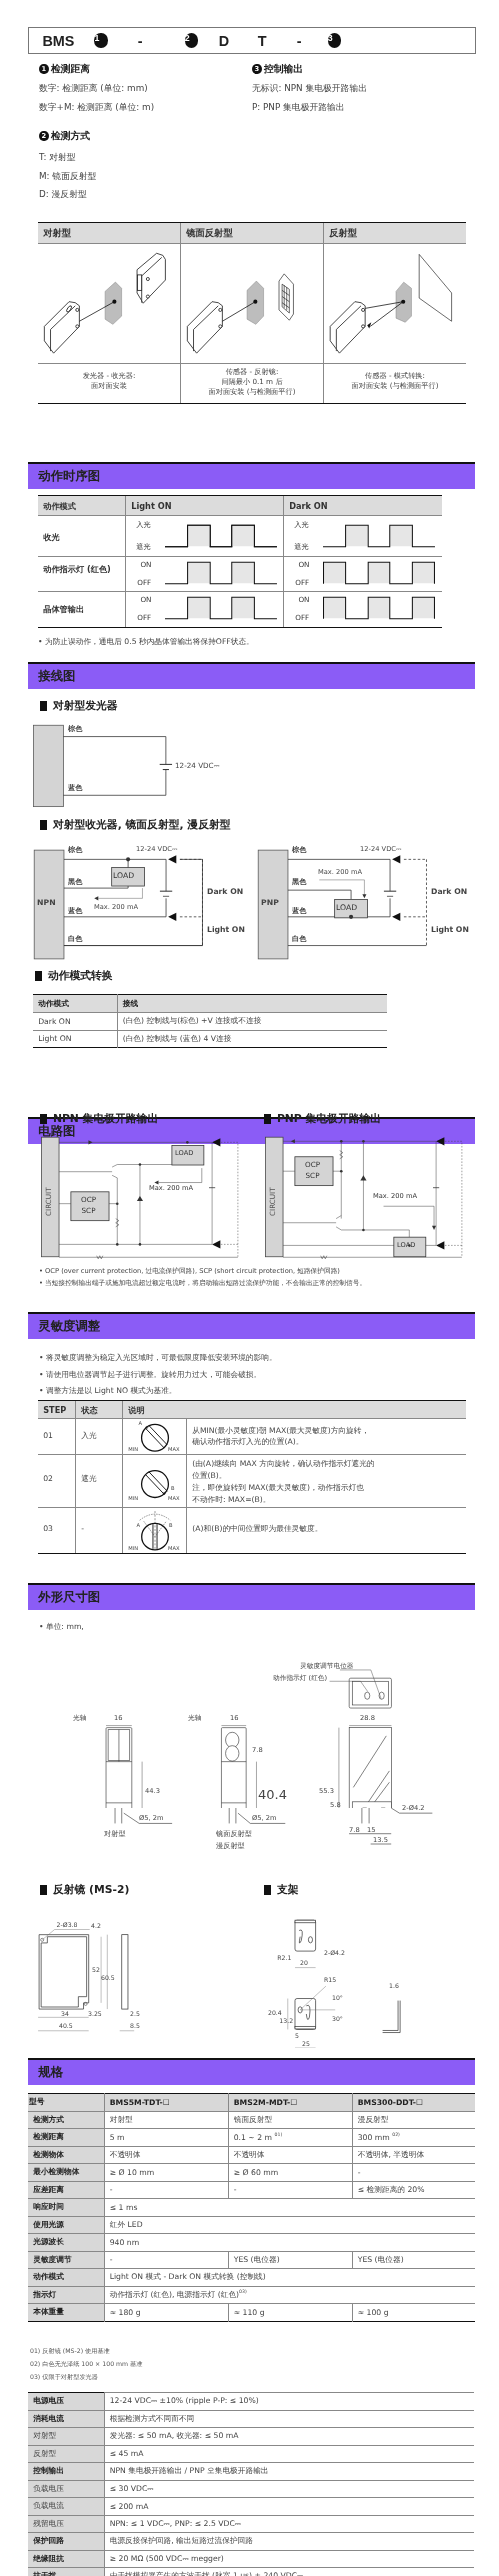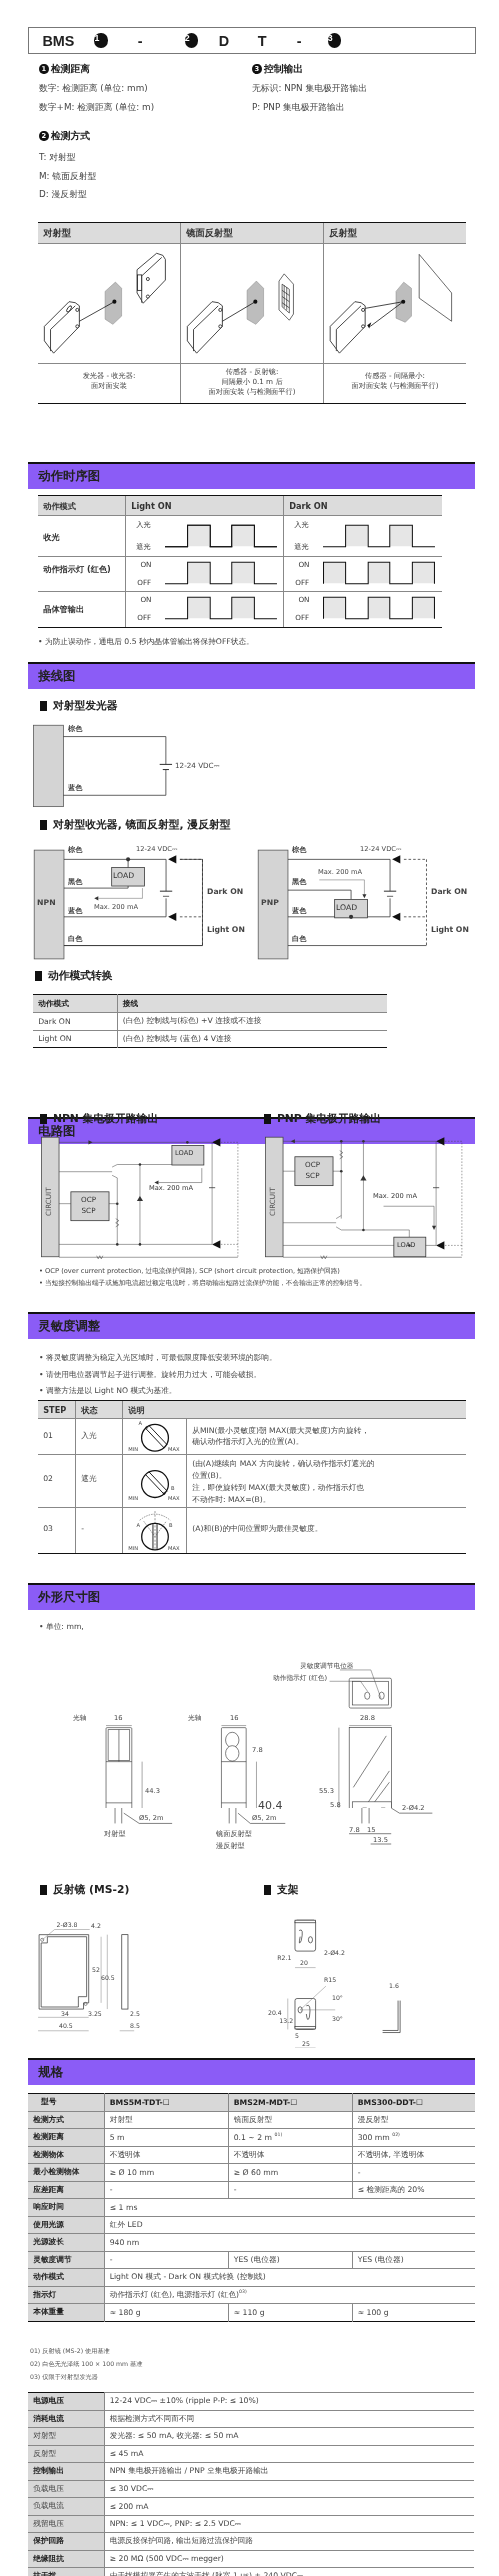--- a/index.html
+++ b/index.html
@@ -130,21 +130,21 @@
       <div style="width:143px; border-right:0.5px solid #888; padding-top:7.2px;">
         <div>发光器 - 收光器:</div>
         <div>面对面安装</div>
       </div>
       <div style="width:143px; border-right:0.5px solid #888; padding-top:3.1px;">
         <div>传感器 - 反射镜:</div>
         <div>间隔最小 0.1 m 后</div>
         <div>面对面安装 (与检测面平行)</div>
       </div>
       <div style="width:142px; padding-top:7.2px;">
-        <div>传感器 - 间隔最小:</div>
+        <div>传感器 - 模式转换:</div>
         <div>面对面安装 (与检测面平行)</div>
       </div>
     </div>
   </div>
 
   <div class="abs section-bar" style="top:462px;">
       <span>动作时序图</span>
     </div>
   <div class="abs" style="left:38px; top:495px; width:404px;">
     <div style="border-top:1.5px solid #111; border-bottom:1.5px solid #111;">
@@ -552,21 +552,21 @@
       </g>
     </svg>
     <span class="abs diagram-label" style="left:32px; top:76px; font-size:6.7px;">光轴</span>
     <span class="abs diagram-label" style="left:73px; top:76px; font-size:6.7px;">16</span>
     <span class="abs diagram-label" style="left:147px; top:76px; font-size:6.7px;">光轴</span>
     <span class="abs diagram-label" style="left:189px; top:76px; font-size:6.7px;">16</span>
     <span class="abs diagram-label" style="left:319px; top:76px; font-size:6.7px;">28.8</span>
     <span class="abs diagram-label" style="left:259px; top:24px; font-size:6.7px;">灵敏度调节电位器</span>
     <span class="abs diagram-label" style="left:232px; top:36px; font-size:6.7px;">动作指示灯 (红色)</span>
     <span class="abs diagram-label" style="left:104px; top:149px; font-size:6.7px;">44.3</span>
-    <span class="abs diagram-label" style="left:217px; top:161px; font-size:11px;">40.4</span>
+    <span class="abs diagram-label" style="left:217px; top:149px; font-size:13px;">40.4</span>
     <span class="abs diagram-label" style="left:211px; top:108px; font-size:6.7px;">7.8</span>
     <span class="abs diagram-label" style="left:278px; top:149px; font-size:6.7px;">55.3</span>
   </div>
   <div class="abs" style="left:41px; top:1808px; width:433px; height:54px;">
     <svg width="433" height="54" class="abs" style="left:0;top:0;" viewBox="0 0 840 105">
       <g stroke="#333" stroke-width="1.2" fill="none">
         <line x1="143" y1="0" x2="143" y2="30"></line>
           <line x1="156" y1="0" x2="156" y2="30"></line>
         <line x1="365" y1="0" x2="365" y2="30"></line>
           <line x1="378" y1="0" x2="378" y2="30"></line>
@@ -662,21 +662,21 @@
     <span class="abs diagram-label" style="left:121px; top:68px; font-size:6.2px;">1.6</span>
   </div>
 
   <div class="abs section-bar" style="top:2058px;">
       <span>规格</span>
     </div>
 
   <table class="abs spec tbl" style="left:28px; top:2093px; width:447px;">
     <tbody>
         <tr class="hdr" style="height:17.5px;">
-      <th style="width:76px; padding-left:13px; text-align:left;">型号</th>
+      <th style="width:76px; padding-left:1px; text-align:left;">型号</th>
       <th style="width:124px; padding-left:5.2px; text-align:left;">BMS5M-TDT-☐</th>
       <th style="width:124px; padding-left:5.2px; text-align:left;">BMS2M-MDT-☐</th>
       <th style="padding-left:5.2px; text-align:left;">BMS300-DDT-☐</th>
     </tr>
     <tr style="height:17.5px;">
           <th class="rh">检测方式</th>
           <td>对射型</td>
           <td>镜面反射型</td>
           <td>漫反射型</td>
         </tr>

